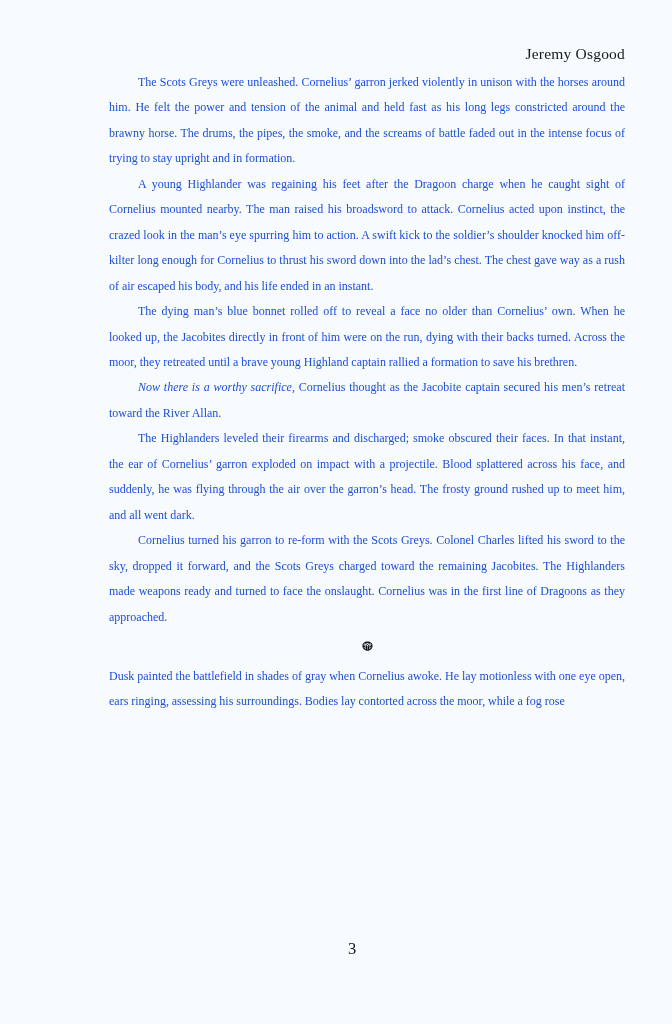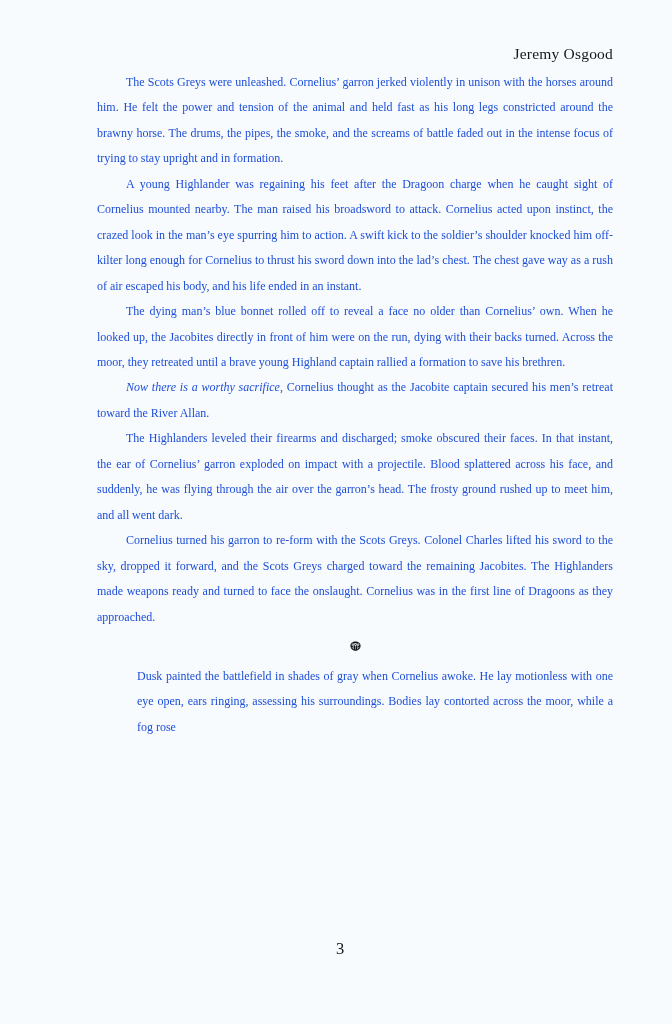--- a/index.html
+++ b/index.html
@@ -13,21 +13,21 @@
     background: #f8fbfd;
     font-family: "Liberation Serif", "DejaVu Serif", serif;
     color: #14181c;
     overflow: hidden;
     position: relative;
     -webkit-font-smoothing: antialiased;
   }
 
   .page {
     position: absolute;
-    left: 4px;
+    left: 16px;
     top: 0;
     width: 552px;
     height: 1024px;
     box-sizing: border-box;
   }
 
   
   .running-head {
     position: absolute;
     top: 44px;
@@ -55,21 +55,20 @@
     text-align: justify;
     text-justify: inter-word;
     text-indent: 29px;
     color: #1d4ed8;
     word-spacing: -0.1px;
     hyphens: manual;
   }
 
   p.para.noindent {
     text-indent: 0;
-    margin-left: 40px;
   }
 
   p.para em {
     font-style: italic;
     margin-top: 24px;
   }
 
   
   .ornament-row {
     margin: 0;

